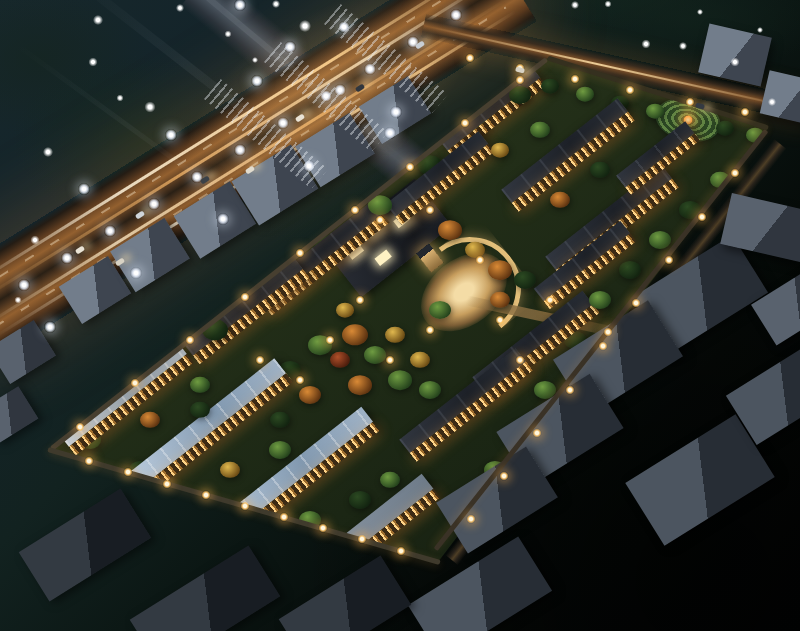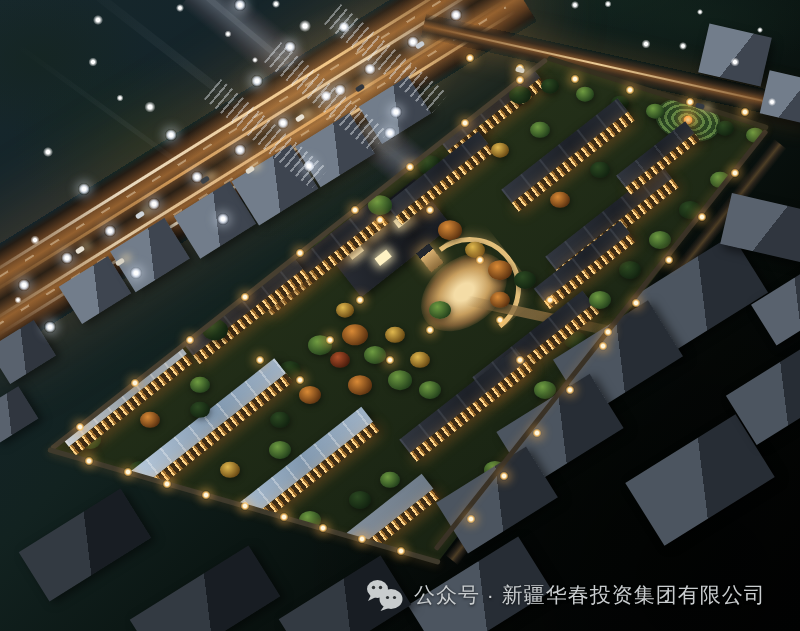--- a/index.html
+++ b/index.html
@@ -366,26 +366,13 @@
       <div class="car" style="left: 205px; top: 180px; width: 9px; height: 5px; transform: translate(-50%, -50%) rotate(-32deg); background: rgb(58, 65, 72); box-shadow: rgba(255, 225, 170, 0.55) 7px 0px 7px 1px;"></div>
       <div class="car" style="left: 300px; top: 118px; width: 9px; height: 5px; transform: translate(-50%, -50%) rotate(-32deg); background: rgb(233, 227, 214); box-shadow: rgba(255, 225, 170, 0.55) 7px 0px 7px 1px;"></div>
       <div class="car" style="left: 360px; top: 88px; width: 9px; height: 5px; transform: translate(-50%, -50%) rotate(-32deg); background: rgb(48, 54, 62); box-shadow: rgba(255, 225, 170, 0.55) 7px 0px 7px 1px;"></div>
       <div class="car" style="left: 120px; top: 262px; width: 9px; height: 5px; transform: translate(-50%, -50%) rotate(-32deg); background: rgb(216, 210, 196); box-shadow: rgba(255, 225, 170, 0.55) 7px 0px 7px 1px;"></div>
       <div class="car" style="left: 250px; top: 170px; width: 9px; height: 5px; transform: translate(-50%, -50%) rotate(-32deg); background: rgb(226, 220, 206); box-shadow: rgba(255, 225, 170, 0.55) 7px 0px 7px 1px;"></div>
       <div class="car" style="left: 420px; top: 45px; width: 9px; height: 5px; transform: translate(-50%, -50%) rotate(-32deg); background: rgb(200, 206, 212); box-shadow: rgba(255, 225, 170, 0.55) 7px 0px 7px 1px;"></div>
       <div class="car" style="left: 520px; top: 70px; width: 9px; height: 5px; transform: translate(-50%, -50%) rotate(13deg); background: rgb(216, 210, 196); box-shadow: rgba(255, 225, 170, 0.55) 7px 0px 7px 1px;"></div>
       <div class="car" style="left: 700px; top: 106px; width: 9px; height: 5px; transform: translate(-50%, -50%) rotate(13deg); background: rgb(52, 58, 66); box-shadow: rgba(255, 225, 170, 0.55) 7px 0px 7px 1px;"></div>
     </div>
 
-  <div class="watermark">
-    <svg width="40" height="34" viewBox="0 0 40 34">
-      <ellipse cx="13.5" cy="11" rx="10.5" ry="9" fill="#c9cdce"></ellipse>
-      <path d="M7 17 L4 23 L12 19 Z" fill="#c9cdce"></path>
-      <circle cx="9.5" cy="9.5" r="1.7" fill="#2e3234"></circle>
-      <circle cx="16.5" cy="9.5" r="1.7" fill="#2e3234"></circle>
-      <ellipse cx="27" cy="21" rx="11.5" ry="10" fill="#c9cdce"></ellipse>
-      <path d="M20 28 L16.5 33 L25 30 Z" fill="#c9cdce"></path>
-      <circle cx="23.5" cy="19.5" r="1.6" fill="#2e3234"></circle>
-      <circle cx="30.5" cy="19.5" r="1.6" fill="#2e3234"></circle>
-    </svg>
-    <span>公众号 · 新疆华春投资集团有限公司</span>
-  </div>
 </div>
 
 </body></html>

